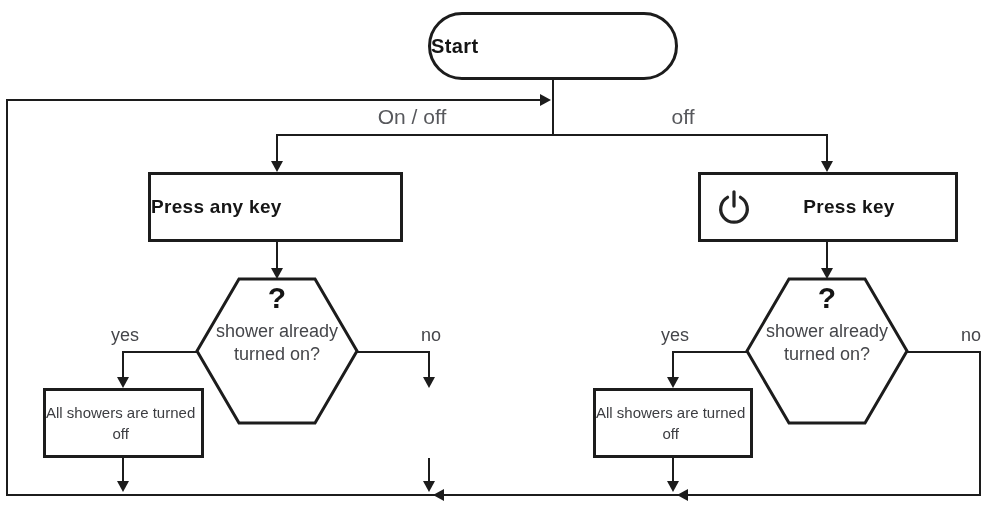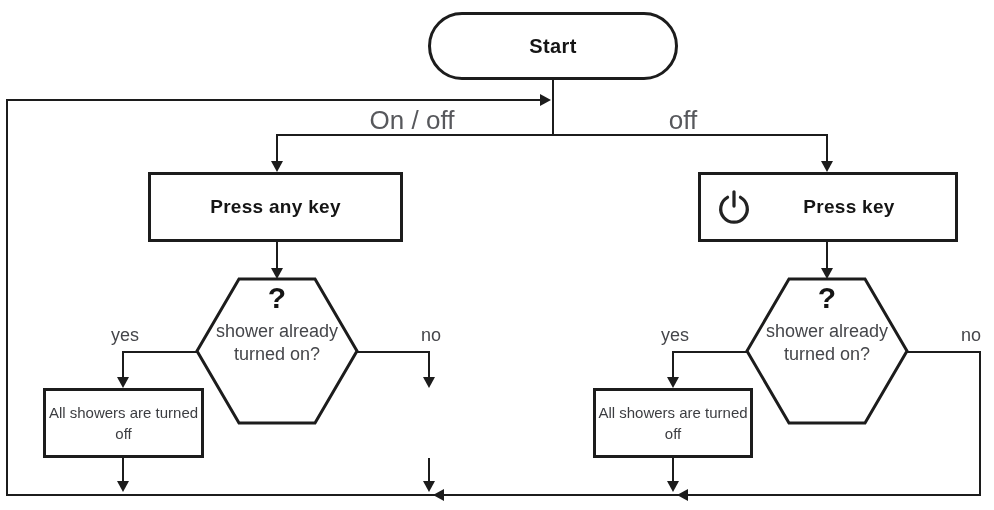--- a/index.html
+++ b/index.html
@@ -19,41 +19,41 @@
   .arr.down  { border-left: 6px solid transparent; border-right: 6px solid transparent; border-top: 11px solid #1c1c1c; }
   .arr.right { border-top: 6px solid transparent; border-bottom: 6px solid transparent; border-left: 11px solid #1c1c1c; }
   .arr.left  { border-top: 6px solid transparent; border-bottom: 6px solid transparent; border-right: 11px solid #1c1c1c; }
   
   .node {
     position: absolute;
     background: #ffffff;
     border: 3px solid #1c1c1c;
     display: flex;
     align-items: center;
-    justify-content: center;
+    justify-content: flex-start;
     text-align: center;
   }
   .stadium { border-radius: 34px; }
   .title-text { font-weight: 700; font-size: 20px; color: #151515; letter-spacing: 0.4px; }
   .action-text { font-weight: 700; font-size: 19px; color: #151515; letter-spacing: 0.3px; }
   .result-text { font-size: 15px; color: #3c3d41; line-height: 21px; }
   .hex-svg { position: absolute; }
   .hex-content {
     position: absolute;
     display: flex;
     flex-direction: column;
     align-items: center;
     text-align: center;
     pointer-events: none;
   }
   .hex-mark { font-weight: 700; font-size: 30px; line-height: 30px; color: #151515; }
   .hex-text { font-size: 18px; line-height: 23px; color: #45464a; margin-top: 7px; }
   .edge-label {
     position: absolute;
-    font-size: 26px;
+    font-size: 21px;
     color: #57585c;
     text-align: center;
   }
   .yn-label {
     position: absolute;
     font-size: 18px;
     color: #45464a;
     text-align: center;
   }
   .power-wrap { position: absolute; left: 14px; display: flex; align-items: center; }

